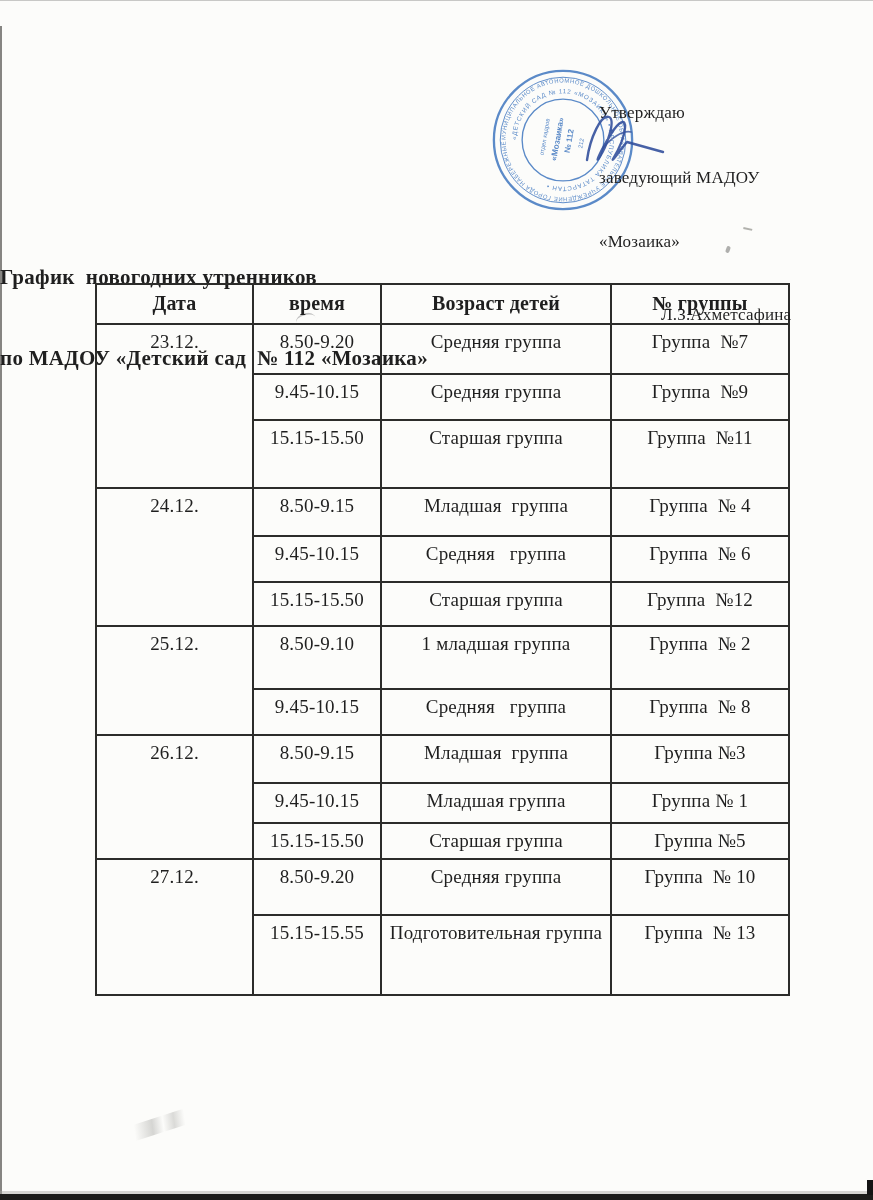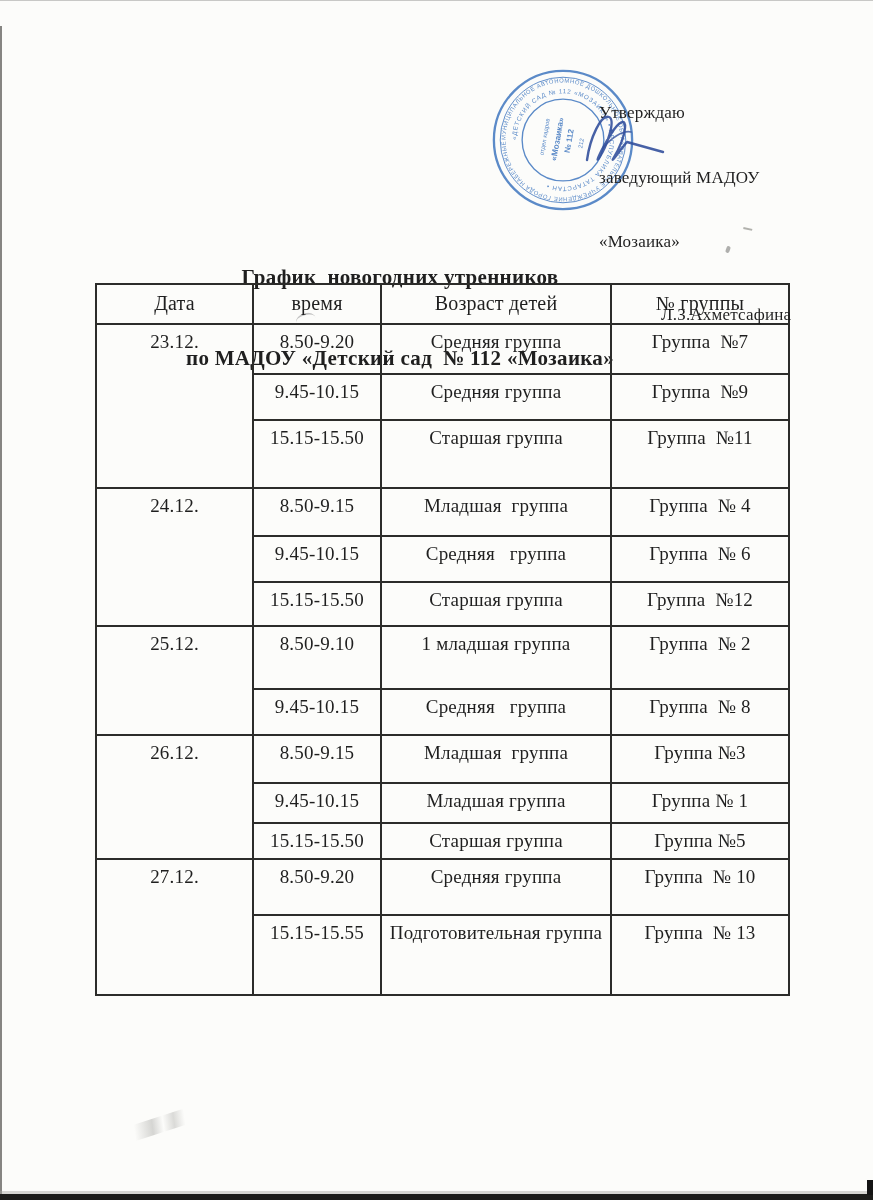--- a/index.html
+++ b/index.html
@@ -26,39 +26,39 @@
   }
   .stamp text{font-family:"Liberation Sans","DejaVu Sans",sans-serif;}
   
   .signature{
     position:absolute;left:573px;top:108px;width:100px;height:60px;
     z-index:4;
   }
   
   .doc-title{
     position:absolute;left:0;top:210px;width:800px;
-    text-align:center;font-weight:bold;font-size:21px;line-height:27px;
+    text-align:left;font-weight:bold;font-size:21px;line-height:27px;
     letter-spacing:.3px;white-space:pre-wrap;z-index:2;
   }
   
   .sched{
     position:absolute;left:95px;top:283px;
     border-collapse:collapse;table-layout:fixed;
     width:693px;
     z-index:2;
   }
   .sched th,.sched td{
     border:2px solid #2c2c2a;
     vertical-align:top;text-align:center;
     padding:6px 4px 0 4px;
     font-size:19px;letter-spacing:.2px;
     white-space:pre-wrap;
     overflow:hidden;
   }
-  .sched th{font-size:20px;font-weight:normal;padding-top:7px;}
+  .sched th{font-size:20px;font-weight:bold;padding-top:7px;}
   .sched td.date{font-weight:normal;}
   col.c-date{width:157px;}
   col.c-time{width:128px;}
   col.c-age{width:230px;}
   col.c-group{width:178px;}
   
   .art{position:absolute;pointer-events:none;}
   .edge-left{left:0;top:26px;width:2px;height:1174px;background:#54524e;opacity:.7;}
   .edge-top{left:0;top:0;width:873px;height:1px;background:#8a8a88;opacity:.45;}
   .bar-bottom{left:0;bottom:0;width:873px;height:6px;background:#1c1c1a;}

